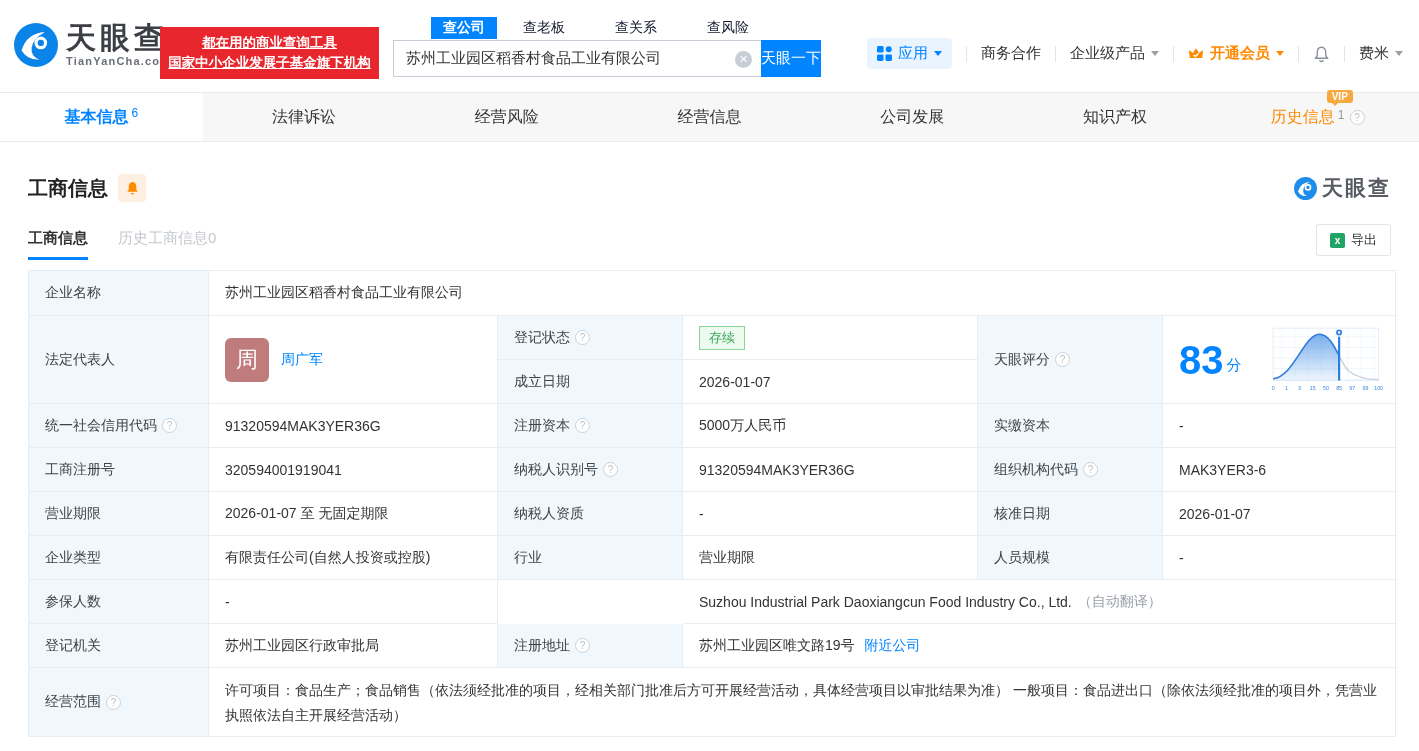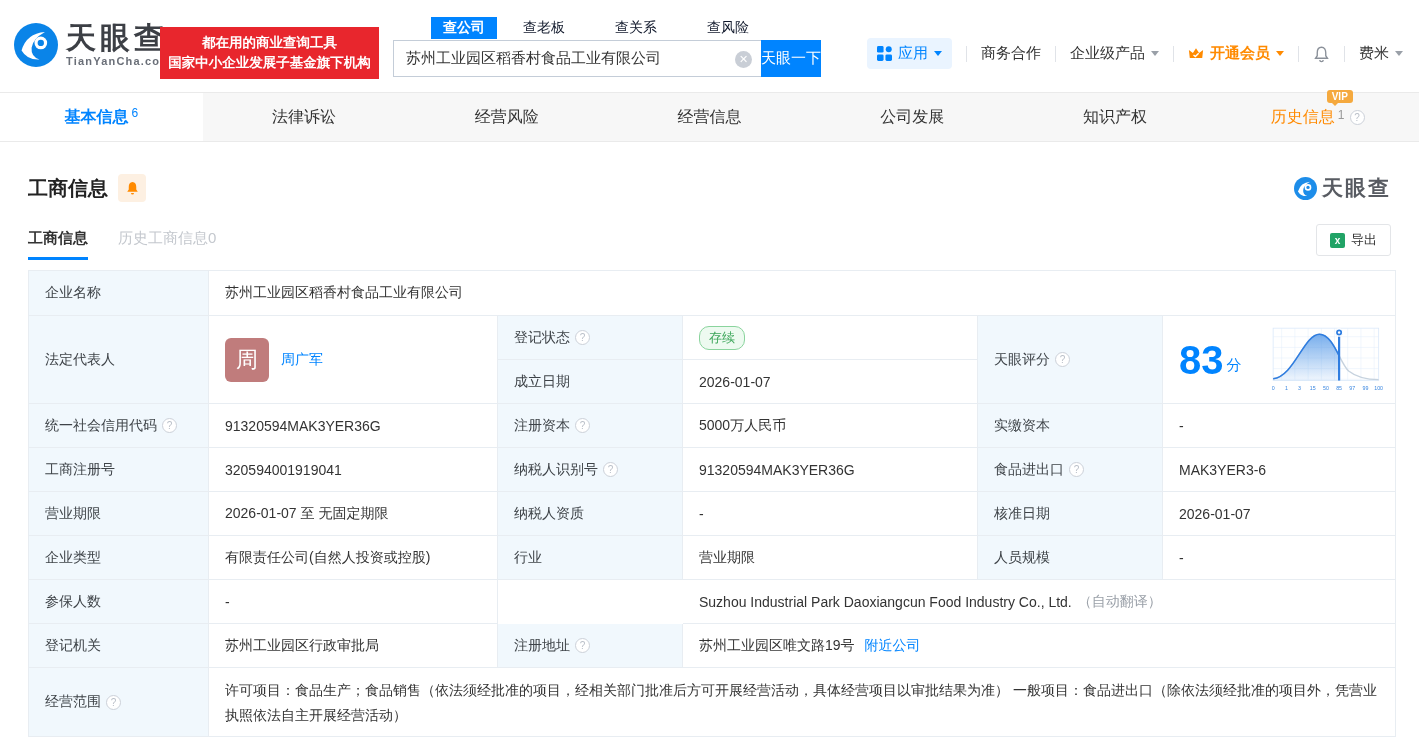--- a/index.html
+++ b/index.html
@@ -11,21 +11,21 @@
   }
   
   .header { position: relative; height: 92px; background: #fff; }
   .logo-block { position: absolute; left: 14px; top: 23px; display: flex; align-items: center; cursor: pointer; }
   .logo-swirl { width: 44px; height: 44px; }
   .logo-texts { margin-left: 8px; }
   .logo-brand { font-size: 30px; font-weight: bold; color: #3c3f45; letter-spacing: 4px; line-height: 30px; }
   .logo-domain { font-size: 11px; color: #6a6f78; font-weight: bold; letter-spacing: 1.2px; margin-top: 2px; }
   .slogan { position: absolute; left: 160px; top: 27px; width: 219px; height: 52px;
     background: #e8262d; color: #fff; font-weight: bold; font-size: 13.5px;
-    display: flex; flex-direction: column; justify-content: center; align-items: center; line-height: 20px; }
+    display: flex; flex-direction: column; justify-content: center; align-items: center; line-height: 20px; text-decoration: underline; }
   .search-area { position: absolute; left: 393px; top: 16px; }
   .search-tabs { display: flex; align-items: center; height: 23px; padding-left: 38px; }
   .search-tab { font-size: 14px; color: #0f172a; margin-right: 26px; padding: 2px 12px; cursor: pointer; }
   .search-tab.active { background: #0084ff; color: #fff; font-weight: bold; margin-right: 14px; }
   .search-row { display: flex; margin-top: 1px; }
   .search-input-wrap { position: relative; width: 368px; height: 37px; border: 1px solid #c4cdd8; border-right: none; background:#fff; }
   .search-input { width: 100%; height: 100%; border: none; outline: none; padding: 0 34px 0 12px; font-size: 15px; color: #333;
     font-family: "Liberation Sans", "DejaVu Sans", sans-serif; }
   .clear-icon { position: absolute; right: 9px; top: 10px; width: 17px; height: 17px; border-radius: 50%;
     background: #c9ced6; color: #fff; font-size: 11px; line-height: 17px; text-align: center; cursor: pointer; }
@@ -77,21 +77,21 @@
     font-weight: bold; line-height: 15px; text-align: center; margin-right: 6px; }
   
   .info-table { margin: 10px 28px 0 28px; width: 1368px; display: grid;
     grid-template-columns: 180px 289px 185px 295px 185px auto;
     grid-template-rows: 45px 44px 44px 44px 44px 44px 44px 44px 44px 69px;
     border-top: 1px solid #e8edf2; border-left: 1px solid #e8edf2; }
   .cell { border-right: 1px solid #e8edf2; border-bottom: 1px solid #e8edf2; padding: 0 16px;
     display: flex; align-items: center; font-size: 14px; color: #333; overflow: hidden; }
   .cell.lbl { background: #f1f8fd; color: #3e4348; padding-left: 16px; }
   .badge-green { background: #edfaf0; border: 1px solid #8ad49d; color: #3fa75c; font-size: 13px;
-    padding: 2px 9px; border-radius: 10px; }
+    padding: 2px 9px; border-radius: 0; }
   .avatar { width: 44px; height: 44px; background: #c07c7c; border-radius: 6px; color: #fff; font-size: 22px;
     display: flex; align-items: center; justify-content: center; flex: none; }
   .rep-name { color: #0084ff; margin-left: 12px; cursor: pointer; }
   .link { color: #0084ff; cursor: pointer; }
   .gray-note { color: #9aa0a8; margin-left: 6px; }
   .score-cell { display: flex; align-items: center; padding: 0 10px 0 16px; }
   .score-num { font-size: 40px; font-weight: bold; color: #0084ff; line-height: 40px; }
   .score-unit { font-size: 15px; color: #0084ff; margin: 12px 0 0 3px; }
   .score-chart { margin-left: 26px; }
   .scope-cell { line-height: 25px; padding: 10px 16px; align-items: flex-start; display: block; }
@@ -316,21 +316,21 @@
   <div class="cell" style="grid-area:4/6/5/7">-</div>
 
   <div class="cell lbl" style="grid-area:5/1/6/2">工商注册号</div>
   <div class="cell" style="grid-area:5/2/6/3">320594001919041</div>
   <div class="cell lbl" style="grid-area:5/3/6/4">
     <span>纳税人识别号</span>
     <span class="q-icon">?</span>
   </div>
   <div class="cell" style="grid-area:5/4/6/5">91320594MAK3YER36G</div>
   <div class="cell lbl" style="grid-area:5/5/6/6">
-    <span>食品进出口</span>
+    <span>组织机构代码</span>
     <span class="q-icon">?</span>
   </div>
   <div class="cell" style="grid-area:5/6/6/7">MAK3YER3-6</div>
 
   <div class="cell lbl" style="grid-area:6/1/7/2">营业期限</div>
   <div class="cell" style="grid-area:6/2/7/3">2026-01-07 至 无固定期限</div>
   <div class="cell lbl" style="grid-area:6/3/7/4">纳税人资质</div>
   <div class="cell" style="grid-area:6/4/7/5">-</div>
   <div class="cell lbl" style="grid-area:6/5/7/6">核准日期</div>
   <div class="cell" style="grid-area:6/6/7/7">2026-01-07</div>

